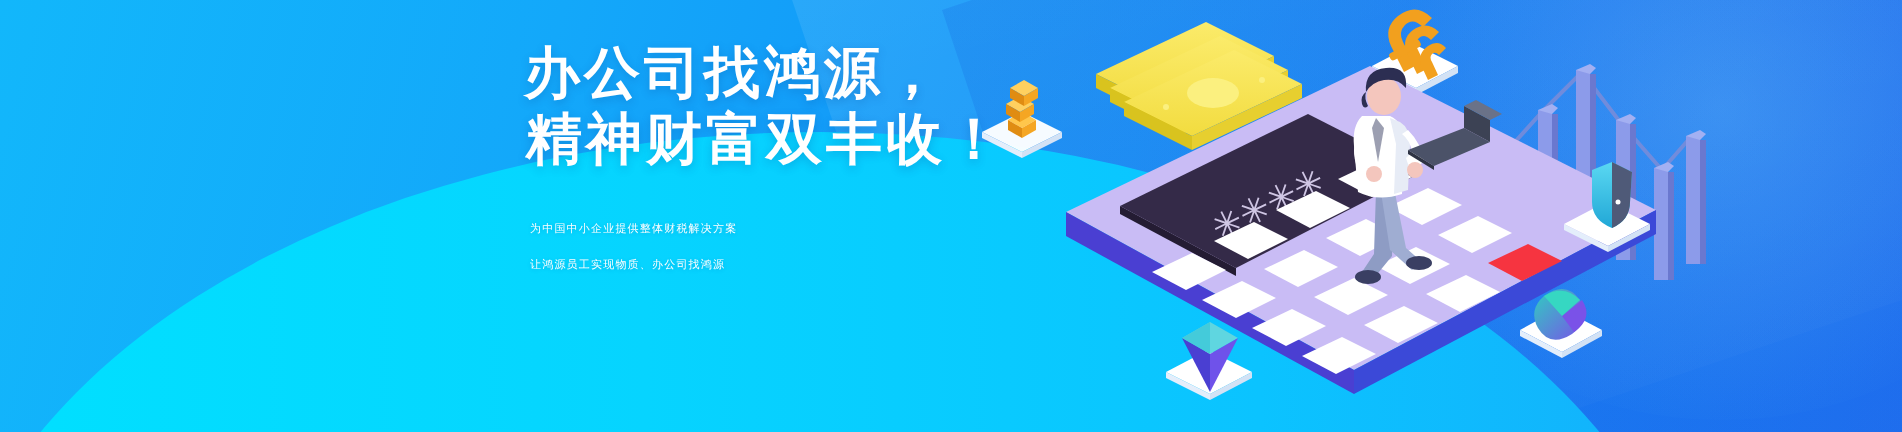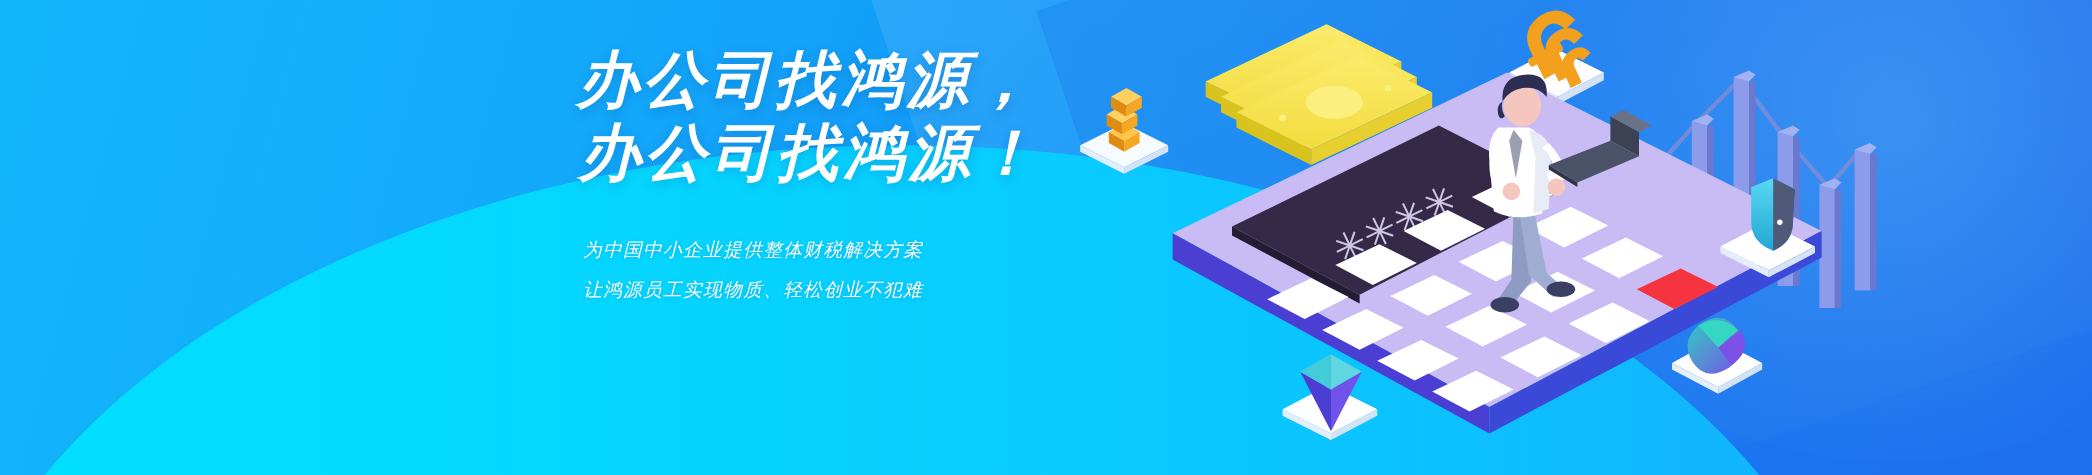--- a/index.html
+++ b/index.html
@@ -24,30 +24,30 @@
   .diag-dark{
     position:absolute;right:-340px;top:10px;width:1300px;height:820px;
     background:linear-gradient(160deg,rgba(10,70,210,.16),rgba(10,70,210,.03));
     transform:rotate(-18.5deg);transform-origin:left top;
   }
   .glow-tr{
     position:absolute;right:-180px;top:-200px;width:720px;height:620px;border-radius:50%;
     background:radial-gradient(circle,rgba(120,215,255,.30),rgba(120,215,255,0) 70%);
   }
   
-  .copy{position:absolute;left:524px;top:40px;width:520px;font-style:italic;}
+  .copy{position:absolute;left:524px;top:40px;width:520px;}
   .headline{
     color:#ffffff;font-size:56px;line-height:66px;font-weight:bold;
     letter-spacing:4px;text-shadow:0 3px 10px rgba(0,50,130,.22);margin:0;
   }
   .headline .ln{display:block;white-space:nowrap;}
   .headline .ln2{padding-left:2px;}
   .sublist{margin:38px 0 0 6px;padding:0;list-style:none;}
   .sublist li{
-    color:#ffffff;font-size:17px;line-height:36px;letter-spacing:1.2px;
+    color:#ffffff;font-size:11px;line-height:36px;letter-spacing:1.2px;
     white-space:nowrap;font-weight:500;text-shadow:0 1px 4px rgba(0,50,130,.18);
   }
   
   .illus{position:absolute;left:970px;top:0;width:932px;height:432px;}
   .illus svg{display:block;width:932px;height:432px;}
 </style>
 </head>
 <body>
 
 <div class="banner">
@@ -55,25 +55,25 @@
   <div class="bg-layer">
     <div class="glow-tr"></div>
     <div class="diag-light"></div>
     <div class="diag-dark"></div>
     <div class="swoosh-cyan"></div>
   </div>
 
   <div class="copy">
     <h1 class="headline">
       <span class="ln ln1">办公司找鸿源，</span>
-      <span class="ln ln2">办公司找鸿源！</span>
+      <span class="ln ln2">精神财富双丰收！</span>
     </h1>
     <ul class="sublist">
       <li>为中国中小企业提供整体财税解决方案</li>
-      <li>让鸿源员工实现物质、轻松创业不犯难</li>
+      <li>让鸿源员工实现物质、办公司找鸿源</li>
     </ul>
   </div>
 
   <div class="illus">
     <svg viewBox="0 0 932 432" xmlns="http://www.w3.org/2000/svg">
       <defs>
         <linearGradient id="gKeyTop" x1="0" y1="0" x2="1" y2="1">
           <stop offset="0" stop-color="#cfc3f8"></stop>
             <stop offset="1" stop-color="#ab98ec"></stop>
         </linearGradient>

